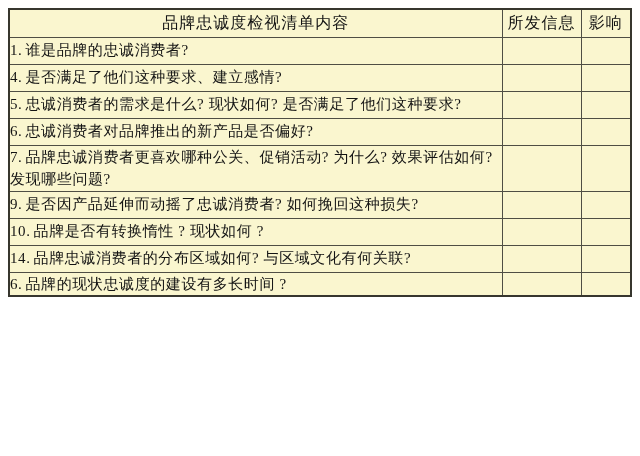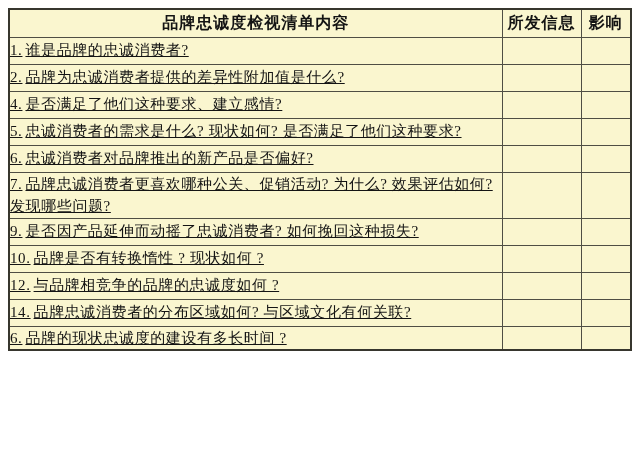--- a/index.html
+++ b/index.html
@@ -33,35 +33,34 @@
     border: 1px solid var(--inner-border, #4f4e44);
     background: var(--cell-bg, #faf6cf);
     padding: 0;
     overflow: hidden;
   }
   thead tr { height: 28px; }
   tbody tr { height: 27px; }
   tbody tr:last-child { height: 18px; }
   th {
     font-family: "Liberation Sans", "DejaVu Sans", sans-serif;
-    font-weight: 700;
+    font-weight: 400;
     font-size: 16px;
     color: var(--text-color, #141414);
     letter-spacing: 1px;
     vertical-align: middle;
   }
   td.q {
     font-size: 15px;
     color: var(--text-color, #141414);
     text-align: left;
     vertical-align: middle;
     padding: 1px 6px 1px 5px;
     line-height: 1.5;
     letter-spacing: 0.6px;
-    text-decoration: underline;
   }
   td.q .no {
     font-family: "Liberation Serif", "DejaVu Serif", serif;
     margin-right: 3px;
   }
 </style>
 </head>
 <body>
 
 <div class="stage">
@@ -80,27 +79,20 @@
     </thead>
     <tbody>
   <tr>
     <td class="q">
       <span class="no">1.</span><span class="txt">谁是品牌的忠诚消费者?</span>
     </td>
     <td class="info"></td>
     <td class="impact"></td>
   </tr>
 
-  <tr>
-    <td class="q">
-      <span class="no">2.</span><span class="txt">品牌为忠诚消费者提供的差异性附加值是什么?</span>
-    </td>
-    <td class="info"></td>
-    <td class="impact"></td>
-  </tr>
 
 
   <tr>
     <td class="q">
       <span class="no">4.</span><span class="txt">是否满足了他们这种要求、建立感情?</span>
     </td>
     <td class="info"></td>
     <td class="impact"></td>
   </tr>
 
@@ -139,27 +131,20 @@
 
   <tr>
     <td class="q">
       <span class="no">10.</span><span class="txt">品牌是否有转换惰性 ? 现状如何 ?</span>
     </td>
     <td class="info"></td>
     <td class="impact"></td>
   </tr>
 
 
-  <tr>
-    <td class="q">
-      <span class="no">12.</span><span class="txt">与品牌相竞争的品牌的忠诚度如何 ?</span>
-    </td>
-    <td class="info"></td>
-    <td class="impact"></td>
-  </tr>
 
 
   <tr>
     <td class="q">
       <span class="no">14.</span><span class="txt">品牌忠诚消费者的分布区域如何? 与区域文化有何关联?</span>
     </td>
     <td class="info"></td>
     <td class="impact"></td>
   </tr>
 

